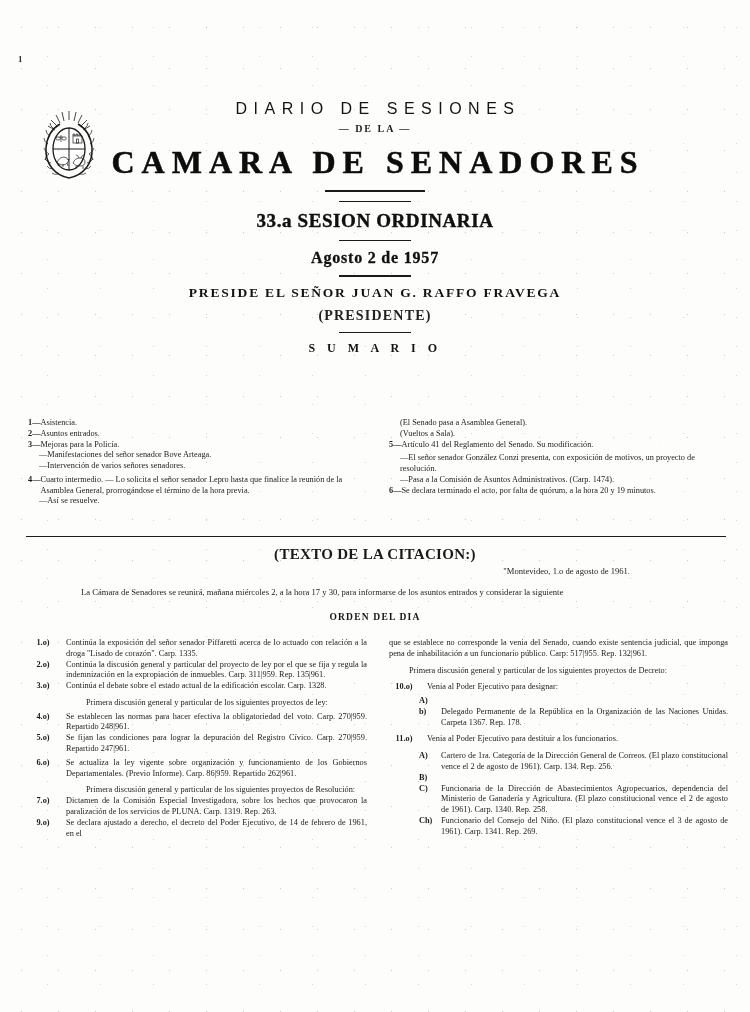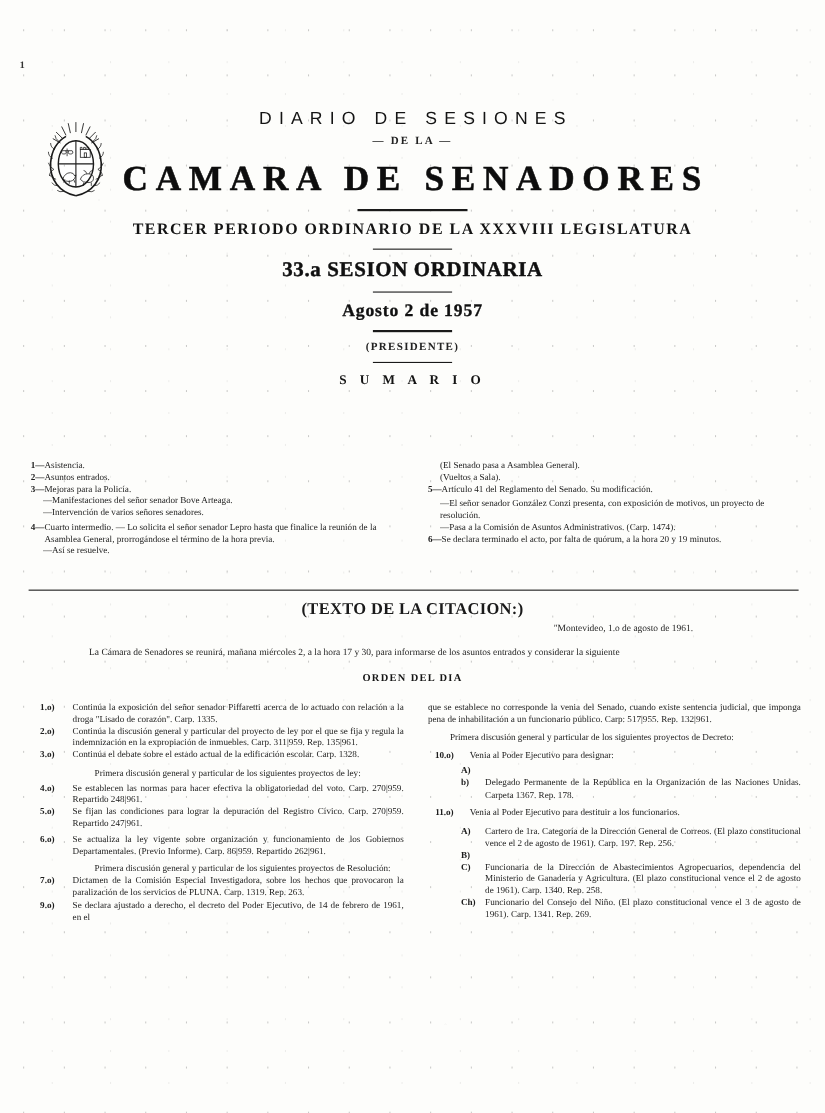--- a/index.html
+++ b/index.html
@@ -141,21 +141,21 @@
     font-family: "Liberation Serif", serif;
     font-weight: bold;
     font-size: 13.5px;
     letter-spacing: 1.8px;
     color: #121212;
     margin: 0;
   }
   .title-presidente {
     font-family: "Liberation Serif", serif;
     font-weight: bold;
-    font-size: 10px;
+    font-size: 14px;
     letter-spacing: 1.2px;
     color: #222;
     margin: 7px 0 0 0;
   }
   .title-sumario {
     font-family: "Liberation Serif", serif;
     font-weight: bold;
     font-size: 12px;
     letter-spacing: 4.5px;
     color: #141414;
@@ -378,26 +378,26 @@
               <path d="M38 58 l0 3 M45 58 l0 3"></path>
             </g>
           </g>
         </svg>
       </div>
 
       <div class="title-diario">DIARIO DE SESIONES</div>
       <div class="title-dela">— DE LA —</div>
       <div class="title-camara">CAMARA DE SENADORES</div>
       <div class="rule-short"></div>
-      <div class="title-periodo">TERCER PERIODO ORDINARIO DE LA XXXVIII LEGISLATURA</div>
       <div class="rule-xshort"></div>
       <div class="title-sesion">33.a SESION ORDINARIA</div>
       <div class="rule-xshort"></div>
       <div class="title-fecha">Agosto 2 de 1957</div>
       <div class="rule-xshort"></div>
+      <div class="title-preside">PRESIDE EL SEÑOR JUAN G. RAFFO FRAVEGA</div>
       <div class="title-presidente">(PRESIDENTE)</div>
       <div class="rule-xshort"></div>
       <div class="title-sumario">S U M A R I O</div>
     </div>
 
     <div class="cols" id="sumario-cols">
       <div class="col">
         <div class="sum-item">
           <span class="sum-num">1—</span>
           <span class="sum-body">Asistencia.</span>
@@ -513,21 +513,21 @@
           <span class="ord-sub-body">Delegado Permanente de la República en la Organización de las Naciones Unidas. Carpeta 1367. Rep. 178.</span>
         </div>
         <div class="gap-sm"></div>
         <div class="ord-item">
           <span class="ord-num">11.o)</span>
           <span class="ord-body">Venia al Poder Ejecutivo para destituir a los funcionarios.</span>
         </div>
         <div class="gap-sm"></div>
         <div class="ord-sub">
           <span class="ord-sub-num">A)</span>
-          <span class="ord-sub-body">Cartero de 1ra. Categoría de la Dirección General de Correos. (El plazo constitucional vence el 2 de agosto de 1961). Carp. 197. Rep. 256.</span>
+          <span class="ord-sub-body">Cartero de 1ra. Categoría de la Dirección General de Correos. (El plazo constitucional vence el 2 de agosto de 1961). Carp. 134. Rep. 256.</span>
         </div>
         <div class="ord-sub">
           <span class="ord-sub-num">B)</span>
         </div>
         <div class="ord-sub">
           <span class="ord-sub-num">C)</span>
           <span class="ord-sub-body">Funcionaria de la Dirección de Abastecimientos Agropecuarios, dependencia del Ministerio de Ganadería y Agricultura. (El plazo constitucional vence el 2 de agosto de 1961). Carp. 1340. Rep. 258.</span>
         </div>
         <div class="ord-sub">
           <span class="ord-sub-num">Ch)</span>

